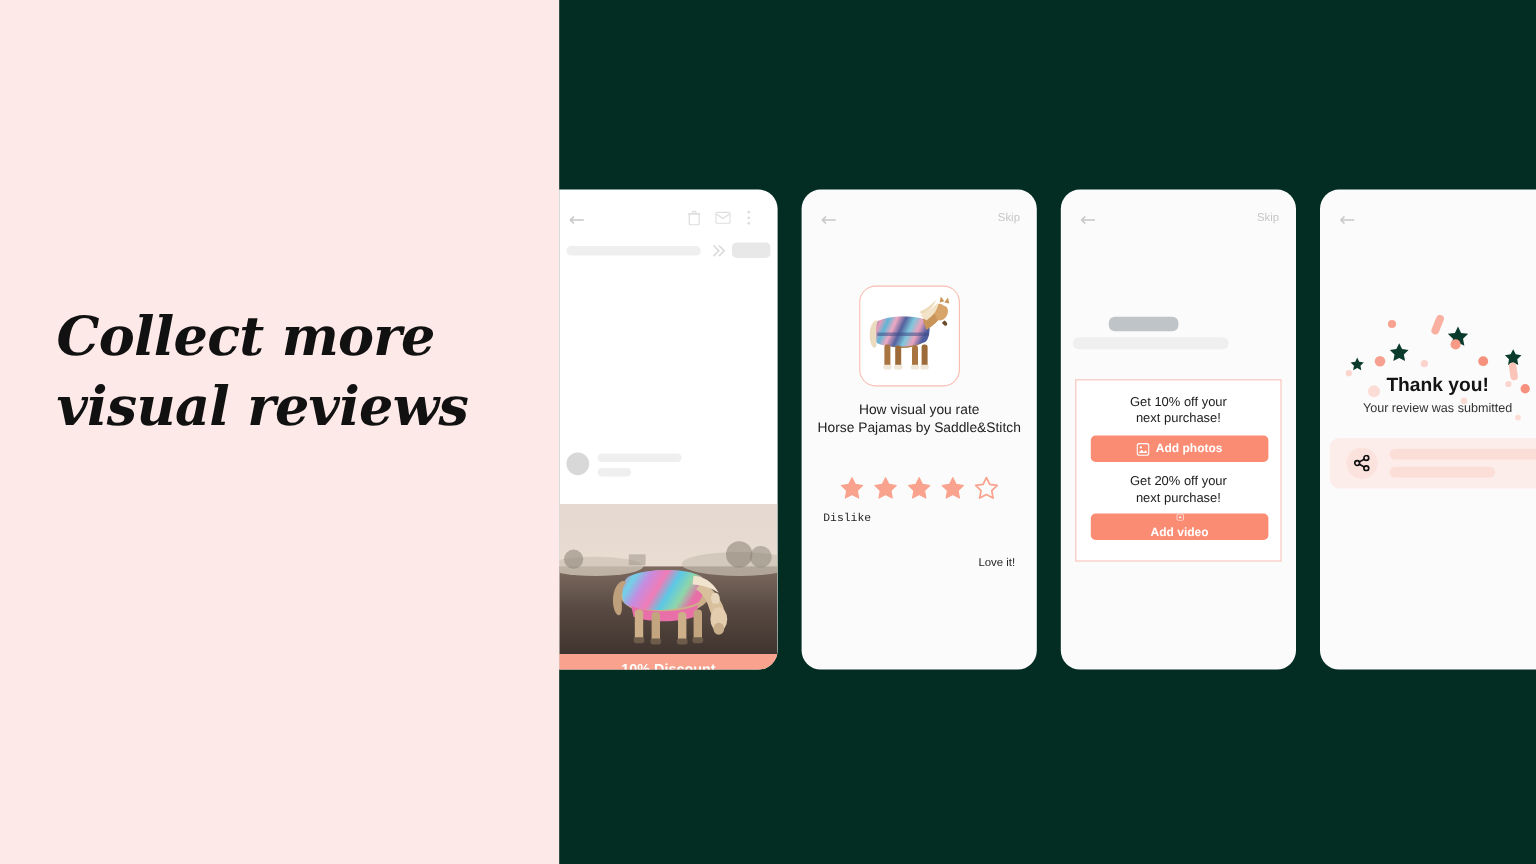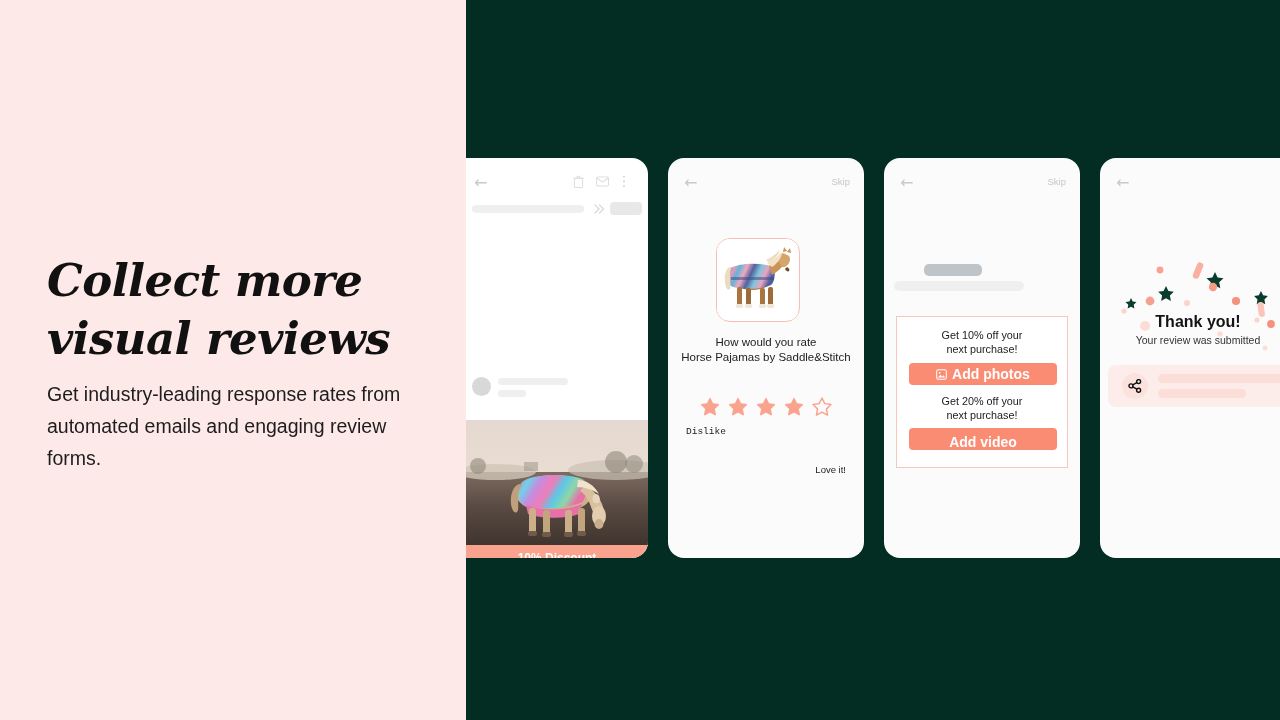--- a/index.html
+++ b/index.html
@@ -134,21 +134,21 @@
   }
   .offer-txt {
     text-align: center; font-size: 10.8px; color: #1b1b1b;
     line-height: 14px;
   }
   .media-btn {
     display: flex; align-items: center; justify-content: center; gap: 5px;
     height: 22px;
     background: #FB8C74;
     border: none; border-radius: 4px;
-    color: #fff; font-size: 14px; font-weight: 600;
+    color: #fff; font-size: 10px; font-weight: 600;
     font-family: "Liberation Sans", sans-serif;
     cursor: pointer;
   }
   
   #p4-thanks {
     position: absolute; left: 0; top: 155px; width: 100%;
     text-align: center;
     font-size: 16px; font-weight: 700; color: #141414;
   }
   #p4-sub {
@@ -172,21 +172,20 @@
 </head>
 <body>
 
 <div id="stage">
 
   <div id="left-panel">
     <div id="headline">
       <div>Collect more</div>
       <div>visual reviews</div>
     </div>
-    <div id="subhead">Get industry-leading response rates from automated emails and engaging review forms.</div>
   </div>
 
   <div id="right-panel"></div>
 
   <div class="phone" id="phone-1">
     <div class="topbar">
       <span class="ic back-arrow" style="left:8px;top:17px;">←</span>
 
       <svg class="ic" style="left:107px;top:17px;" width="11" height="13" viewBox="0 0 12 14">
         <path d="M1.5 3.5h9v9a1 1 0 0 1-1 1h-7a1 1 0 0 1-1-1z" fill="none" stroke="#DDDDDD" stroke-width="1.1"></path>
@@ -321,21 +320,21 @@
         <rect x="29" y="49" width="5" height="18" rx="2" fill="#9C6B39"></rect>
         <rect x="43" y="49" width="5" height="18" rx="2" fill="#A8743F"></rect>
         <rect x="51" y="48" width="5" height="19" rx="2" fill="#9C6B39"></rect>
         <rect x="19" y="65" width="7" height="4" rx="1.5" fill="#EFE7DA"></rect>
         <rect x="28" y="65" width="7" height="4" rx="1.5" fill="#EFE7DA"></rect>
         <rect x="42" y="65" width="7" height="4" rx="1.5" fill="#EFE7DA"></rect>
         <rect x="50" y="65" width="7" height="4" rx="1.5" fill="#EFE7DA"></rect>
       </svg>
     </div>
 
-    <div class="q-line" id="p2-q1">How would you rate</div>
+    <div class="q-line" id="p2-q1">How visual you rate</div>
     <div class="q-line" id="p2-q2">Horse Pajamas by Saddle&amp;Stitch</div>
 
     <div id="p2-stars">
         <svg viewBox="0 0 24 24" class="star">
           <path d="M12 2.2l3.02 6.12 6.76.98-4.89 4.77 1.15 6.73L12 17.62 5.96 20.8l1.15-6.73L2.22 9.3l6.76-.98z" fill="#F9A28D" stroke="#F9A28D" stroke-width="1" stroke-linejoin="round"></path>
         </svg>
         <svg viewBox="0 0 24 24" class="star">
           <path d="M12 2.2l3.02 6.12 6.76.98-4.89 4.77 1.15 6.73L12 17.62 5.96 20.8l1.15-6.73L2.22 9.3l6.76-.98z" fill="#F9A28D" stroke="#F9A28D" stroke-width="1" stroke-linejoin="round"></path>
         </svg>
         <svg viewBox="0 0 24 24" class="star">

